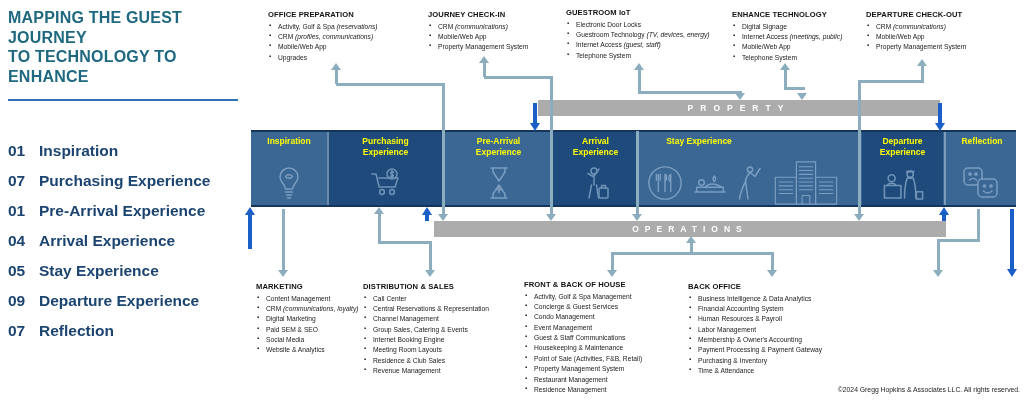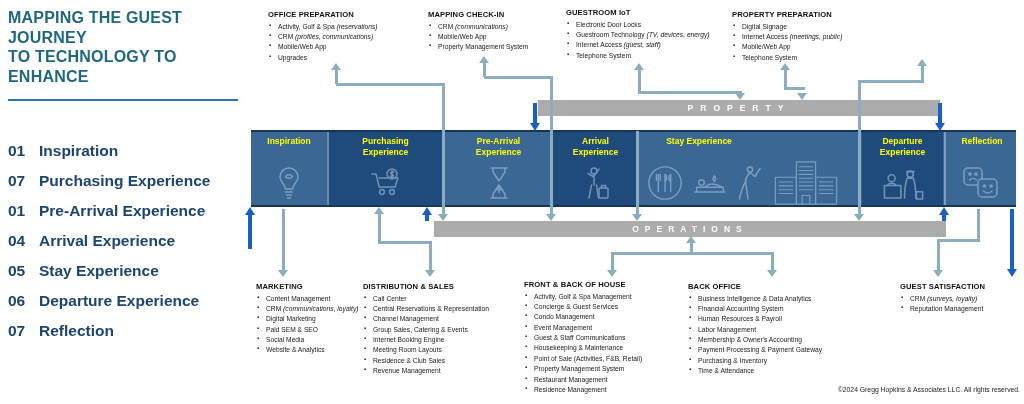--- a/index.html
+++ b/index.html
@@ -82,62 +82,70 @@
    </div>
       <div class="j-row">
      <span class="j-num">04</span>
      <span class="j-label">Arrival Experience</span>
    </div>
       <div class="j-row">
      <span class="j-num">05</span>
      <span class="j-label">Stay Experience</span>
    </div>
       <div class="j-row">
-     <span class="j-num">06</span>
+     <span class="j-num">09</span>
      <span class="j-label">Departure Experience</span>
    </div>
       <div class="j-row">
      <span class="j-num">07</span>
      <span class="j-label">Reflection</span>
    </div>
     </div>
 
   <div class="callout" style="left:268px;top:10px;width:156px">
       <div class="co-title">OFFICE PREPARATION</div>
      <ul class="co-list">
         <li>Activity, Golf &amp; Spa <i>(reservations)</i></li>
         <li>CRM <i>(profiles, communications)</i></li>
         <li>Mobile/Web App</li>
         <li>Upgrades</li>
       </ul>
     </div>
   <div class="callout" style="left:428px;top:10px;width:142px">
-      <div class="co-title">MAPPING CHECK-IN</div>
+      <div class="co-title">JOURNEY CHECK-IN</div>
      <ul class="co-list">
         <li>CRM <i>(communications)</i></li>
         <li>Mobile/Web App</li>
         <li>Property Management System</li>
       </ul>
     </div>
   <div class="callout" style="left:566px;top:8px;width:160px">
       <div class="co-title">GUESTROOM IoT</div>
      <ul class="co-list">
         <li>Electronic Door Locks</li>
         <li>Guestroom Technology <i>(TV, devices, energy)</i></li>
         <li>Internet Access <i>(guest, staff)</i></li>
         <li>Telephone System</li>
       </ul>
     </div>
   <div class="callout" style="left:732px;top:10px;width:142px">
-      <div class="co-title">PROPERTY PREPARATION</div>
+      <div class="co-title">ENHANCE TECHNOLOGY</div>
      <ul class="co-list">
         <li>Digital Signage</li>
         <li>Internet Access <i>(meetings, public)</i></li>
         <li>Mobile/Web App</li>
         <li>Telephone System</li>
+      </ul>
+    </div>
+  <div class="callout" style="left:866px;top:10px;width:158px">
+      <div class="co-title">DEPARTURE CHECK-OUT</div>
+     <ul class="co-list">
+        <li>CRM <i>(communications)</i></li>
+        <li>Mobile/Web App</li>
+        <li>Property Management System</li>
       </ul>
     </div>
 
   <div class="bar" id="bar-operations">
     <span class="bar-text">OPERATIONS</span>
   </div>
   <div class="bar" id="bar-property">
     <span class="bar-text">PROPERTY</span>
   </div>
 
@@ -379,22 +387,15 @@
         <li>Business Intelligence &amp; Data Analytics</li>
         <li>Financial Accounting System</li>
         <li>Human Resources &amp; Payroll</li>
         <li>Labor Management</li>
         <li>Membership &amp; Owner's Accounting</li>
         <li>Payment Processing &amp; Payment Gateway</li>
         <li>Purchasing &amp; Inventory</li>
         <li>Time &amp; Attendance</li>
       </ul>
     </div>
-  <div class="callout" style="left:900px;top:282px;width:124px">
-      <div class="co-title">GUEST SATISFACTION</div>
-     <ul class="co-list">
-        <li>CRM <i>(surveys, loyalty)</i></li>
-        <li>Reputation Management</li>
-      </ul>
-    </div>
 
   <div class="footer">©2024 Gregg Hopkins &amp; Associates LLC.  All rights reserved.</div>
 </div>
 
 </body></html>

